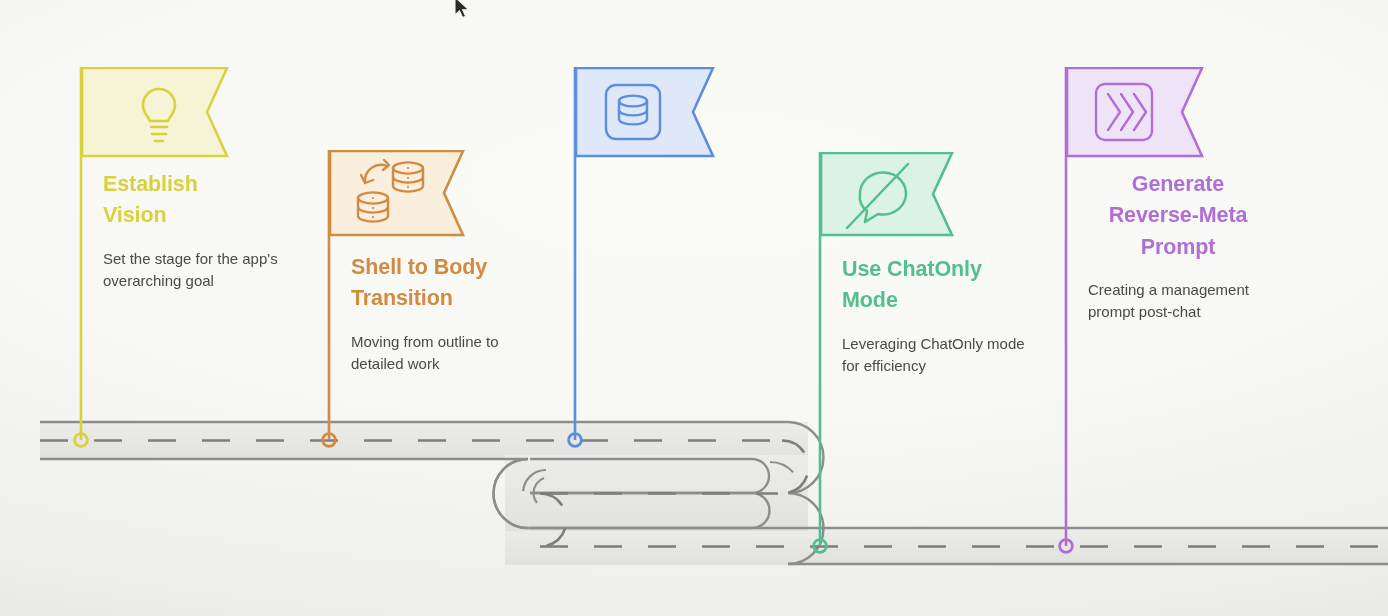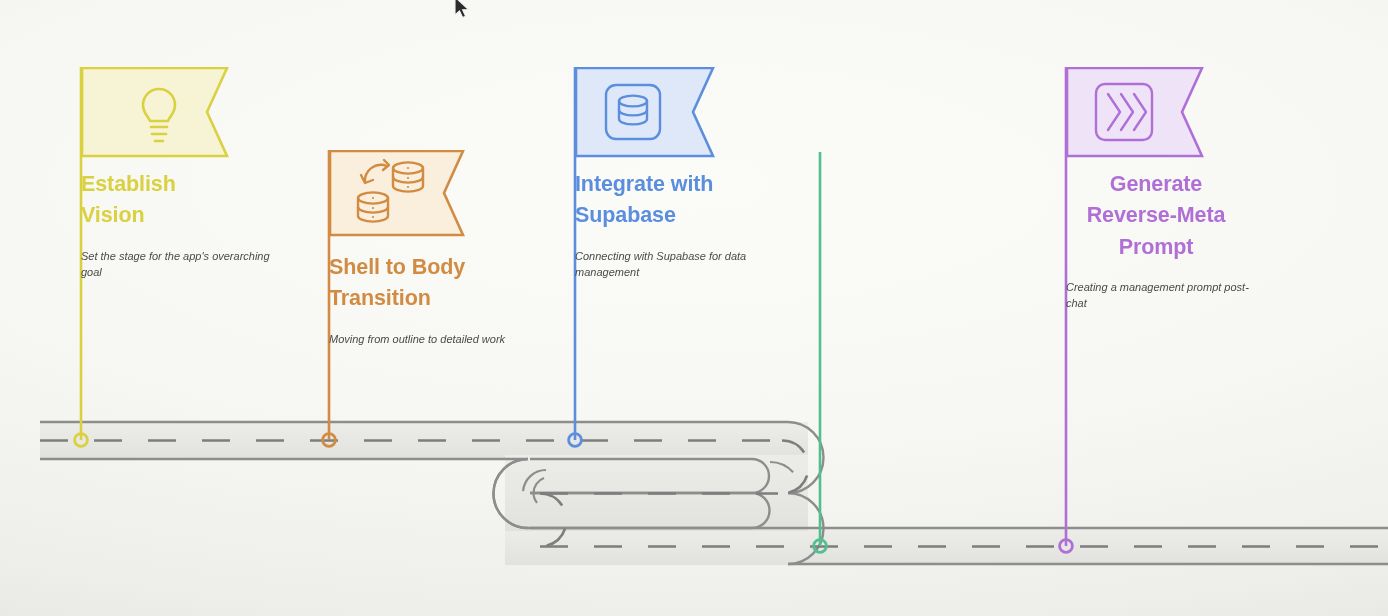--- a/index.html
+++ b/index.html
@@ -16,25 +16,24 @@
   }
   #roadLayer{position:absolute;left:0;top:0;width:1388px;height:616px;}
   .milestone{position:absolute;width:230px;}
   .flag{position:relative;height:92px;}
   .flagsvg{display:block;}
   .mtitle{
     font-weight:bold;font-size:21.5px;line-height:1.46;
     letter-spacing:-0.1px;margin:0;
   }
   .mdesc{
-    font-size:11px;line-height:1.48;color:#4a4a4a;
+    font-size:15px;line-height:1.48;color:#4a4a4a;
     margin:16px 0 0 0;
-    font-style:italic;
-  }
-  .mbody{padding-top:10px;}
+  }
+  .mbody{padding-left:22px;padding-top:10px;}
   .cursor{position:absolute;pointer-events:none;}
 </style>
 </head>
 <body>
 
 <div id="stage">
 
   <svg id="roadLayer" viewBox="0 0 1388 616">
     <defs>
       <linearGradient id="asphalt" x1="0" y1="0" x2="0" y2="1">
@@ -173,26 +172,37 @@
       <svg class="flagsvg" width="140" height="92" viewBox="0 0 140 92">
         <path d="M1 1 H138 L118 45 L138 89 H1 Z" fill="#dfe8f8" stroke="#5b8ede" stroke-width="2.6"></path>
         <g fill="none" stroke="#5b8ede" stroke-width="2.4" stroke-linecap="round" stroke-linejoin="round">
           <rect x="31" y="18" width="54" height="54" rx="10"></rect>
           <ellipse cx="58" cy="34" rx="14" ry="5.4"></ellipse>
           <path d="M44 34 v9 a14 5.4 0 0 0 28 0 v-9"></path>
           <path d="M44 43 v9 a14 5.4 0 0 0 28 0 v-9"></path>
         </g>
       </svg>
     </div>
-    <div class="mbody">
-      <p class="mtitle" style="color:#5b8ede;max-width:190px;">Integrate with Supabase</p>
-      <p class="mdesc" style="max-width:185px;">Connecting with Supabase for data management</p>
-    </div>
-  </div>
-
+  </div>
+
+  <div class="milestone" style="left:820px;top:152px;">
+    <div class="flag">
+      <svg class="flagsvg" width="134" height="86" viewBox="0 0 134 86">
+        <path d="M1 1 H132 L113 42 L132 83 H1 Z" fill="#dbf2e6" stroke="#52bf8e" stroke-width="2.6"></path>
+        <g fill="none" stroke="#52bf8e" stroke-width="2.5" stroke-linecap="round" stroke-linejoin="round">
+          <path d="M40 42 a23 21 0 1 1 18 20 l-13 8 l2 -11 a21 19 0 0 1 -7 -17 z"></path>
+          <line x1="27" y1="76" x2="88" y2="12"></line>
+        </g>
+      </svg>
+    </div>
+    <div class="mbody">
+      <p class="mtitle" style="color:#52bf8e;max-width:180px;">Use ChatOnly Mode</p>
+      <p class="mdesc" style="max-width:195px;">Leveraging ChatOnly mode for efficiency</p>
+    </div>
+  </div>
 
   <div class="milestone" style="left:1066px;top:67px;">
     <div class="flag">
       <svg class="flagsvg" width="138" height="92" viewBox="0 0 138 92">
         <path d="M1 1 H136 L116 45 L136 89 H1 Z" fill="#efe4f7" stroke="#b06fd6" stroke-width="2.6"></path>
         <g fill="none" stroke="#b06fd6" stroke-width="2.4" stroke-linecap="round" stroke-linejoin="round">
           <rect x="30" y="17" width="56" height="56" rx="9"></rect>
           <path d="M42 27 l12 18 l-12 18"></path>
           <path d="M55 27 l12 18 l-12 18"></path>
           <path d="M68 27 l12 18 l-12 18"></path>

